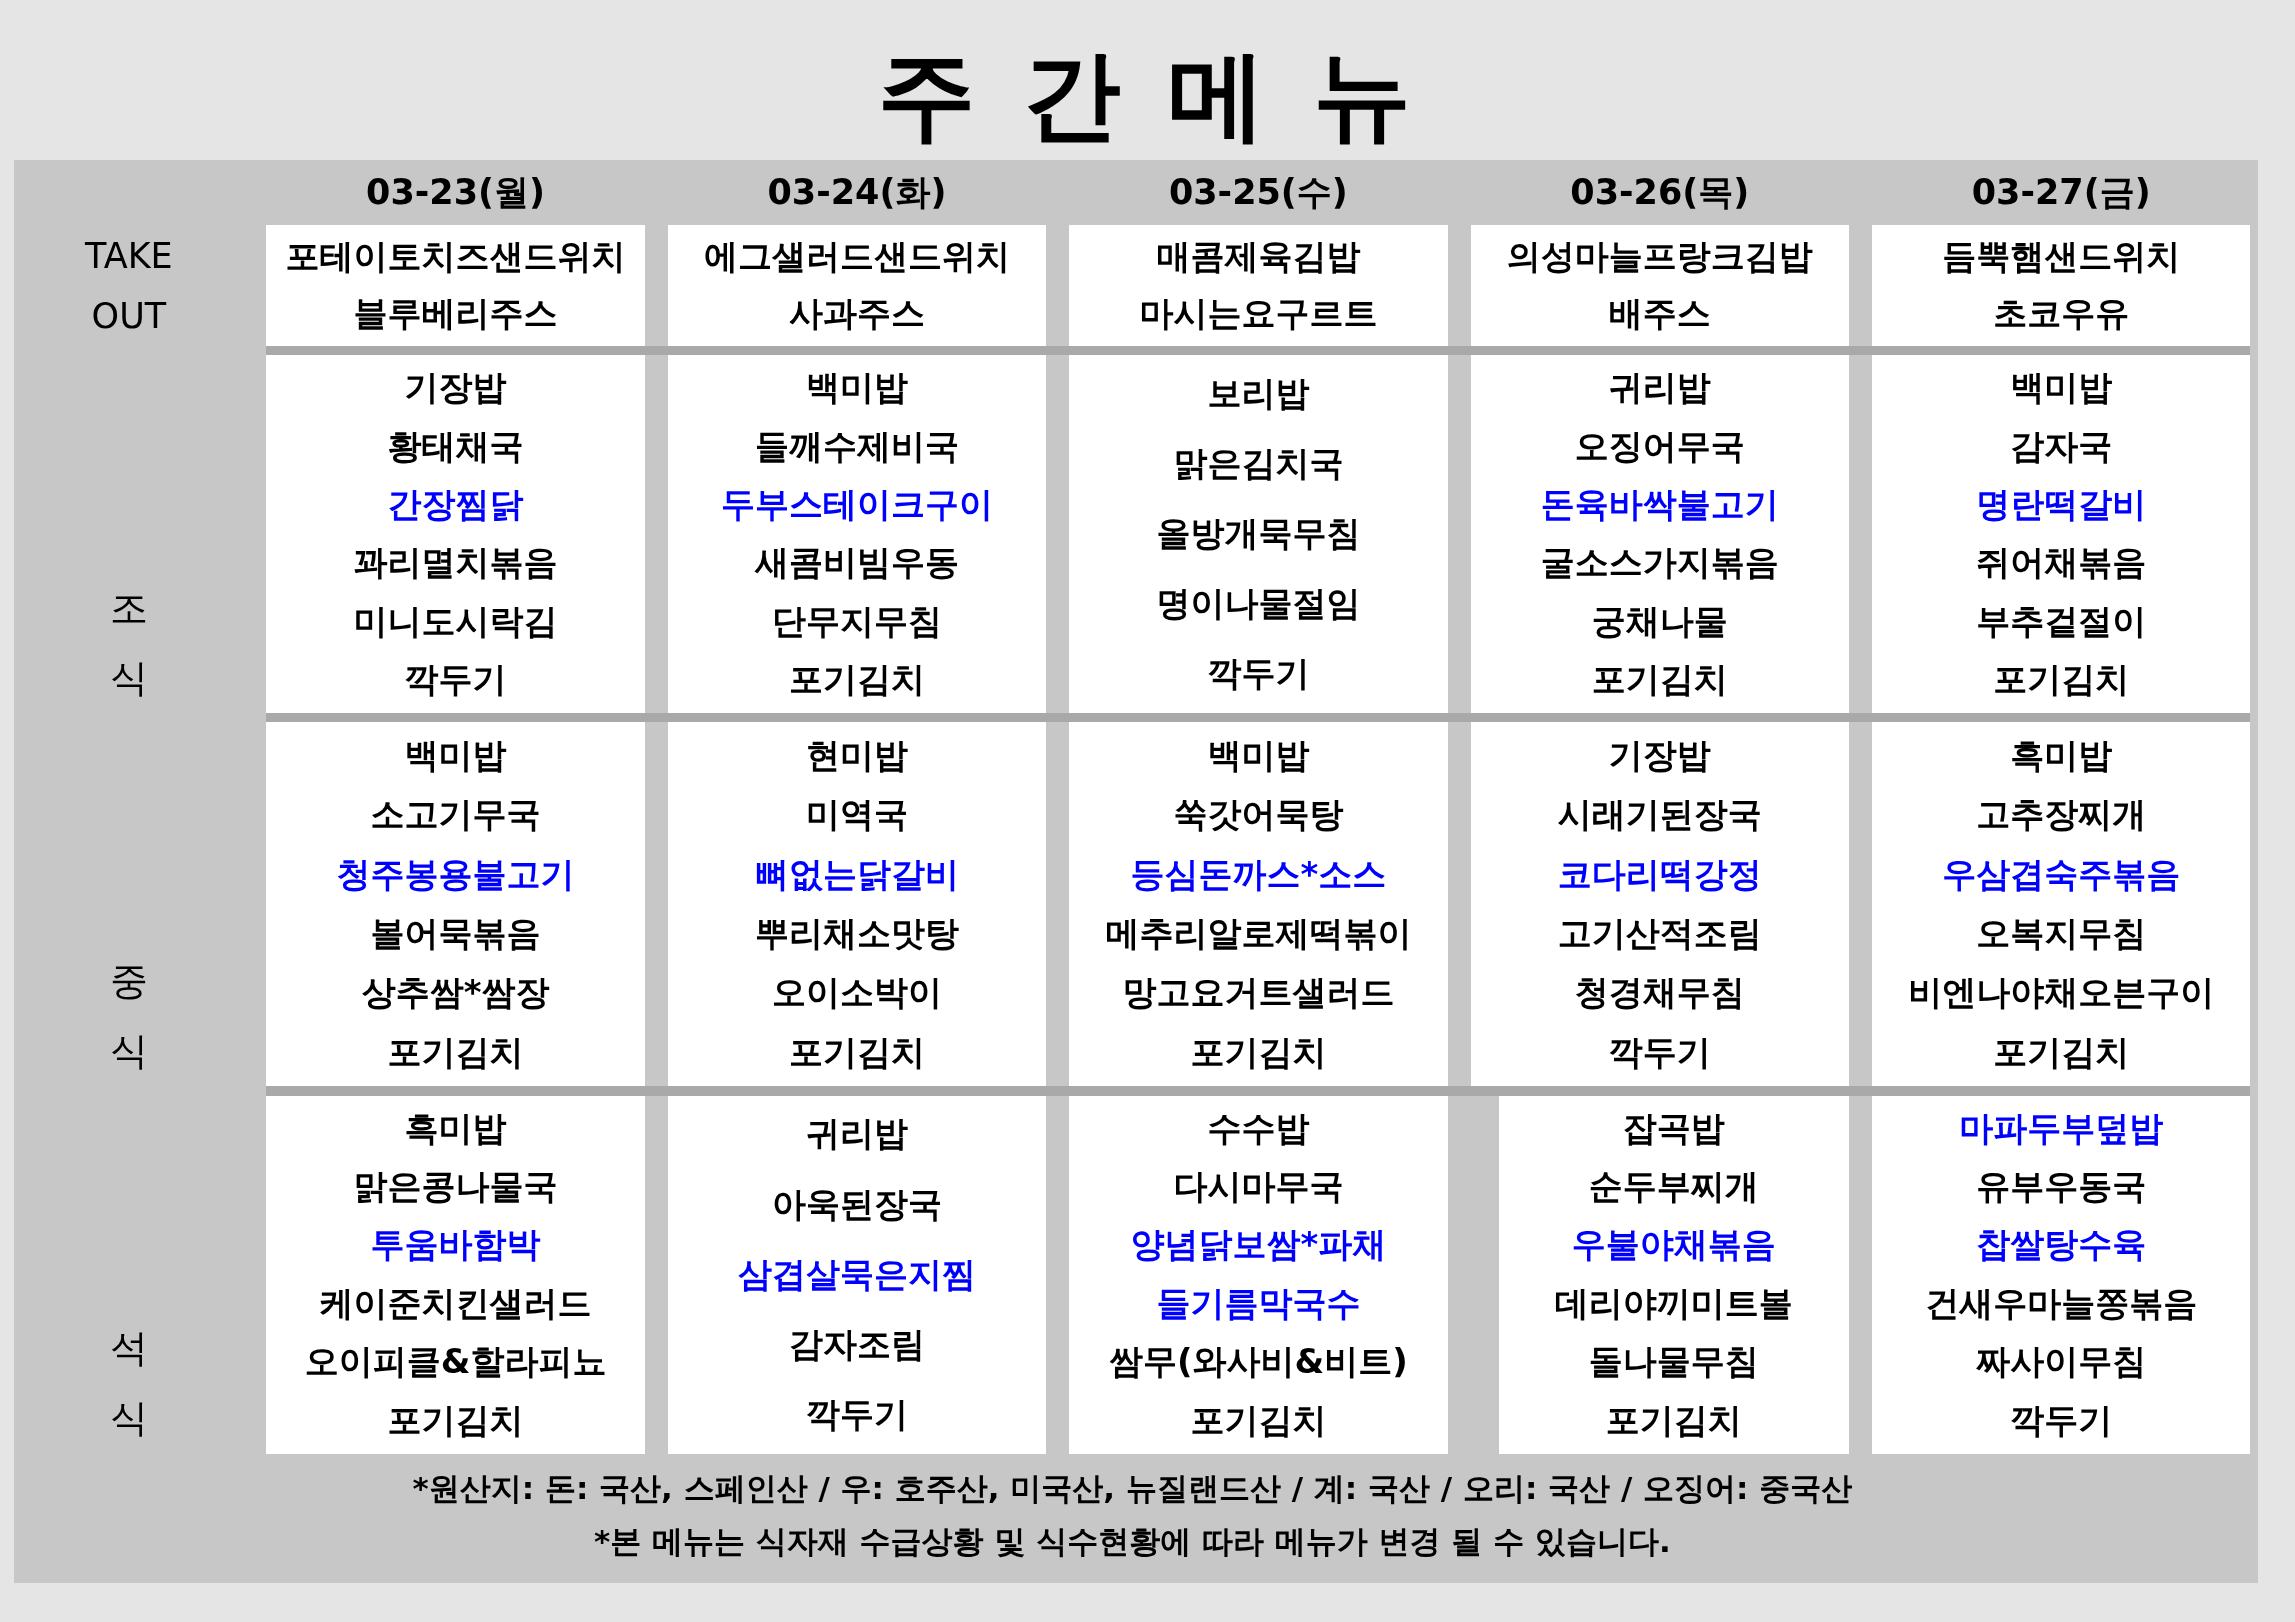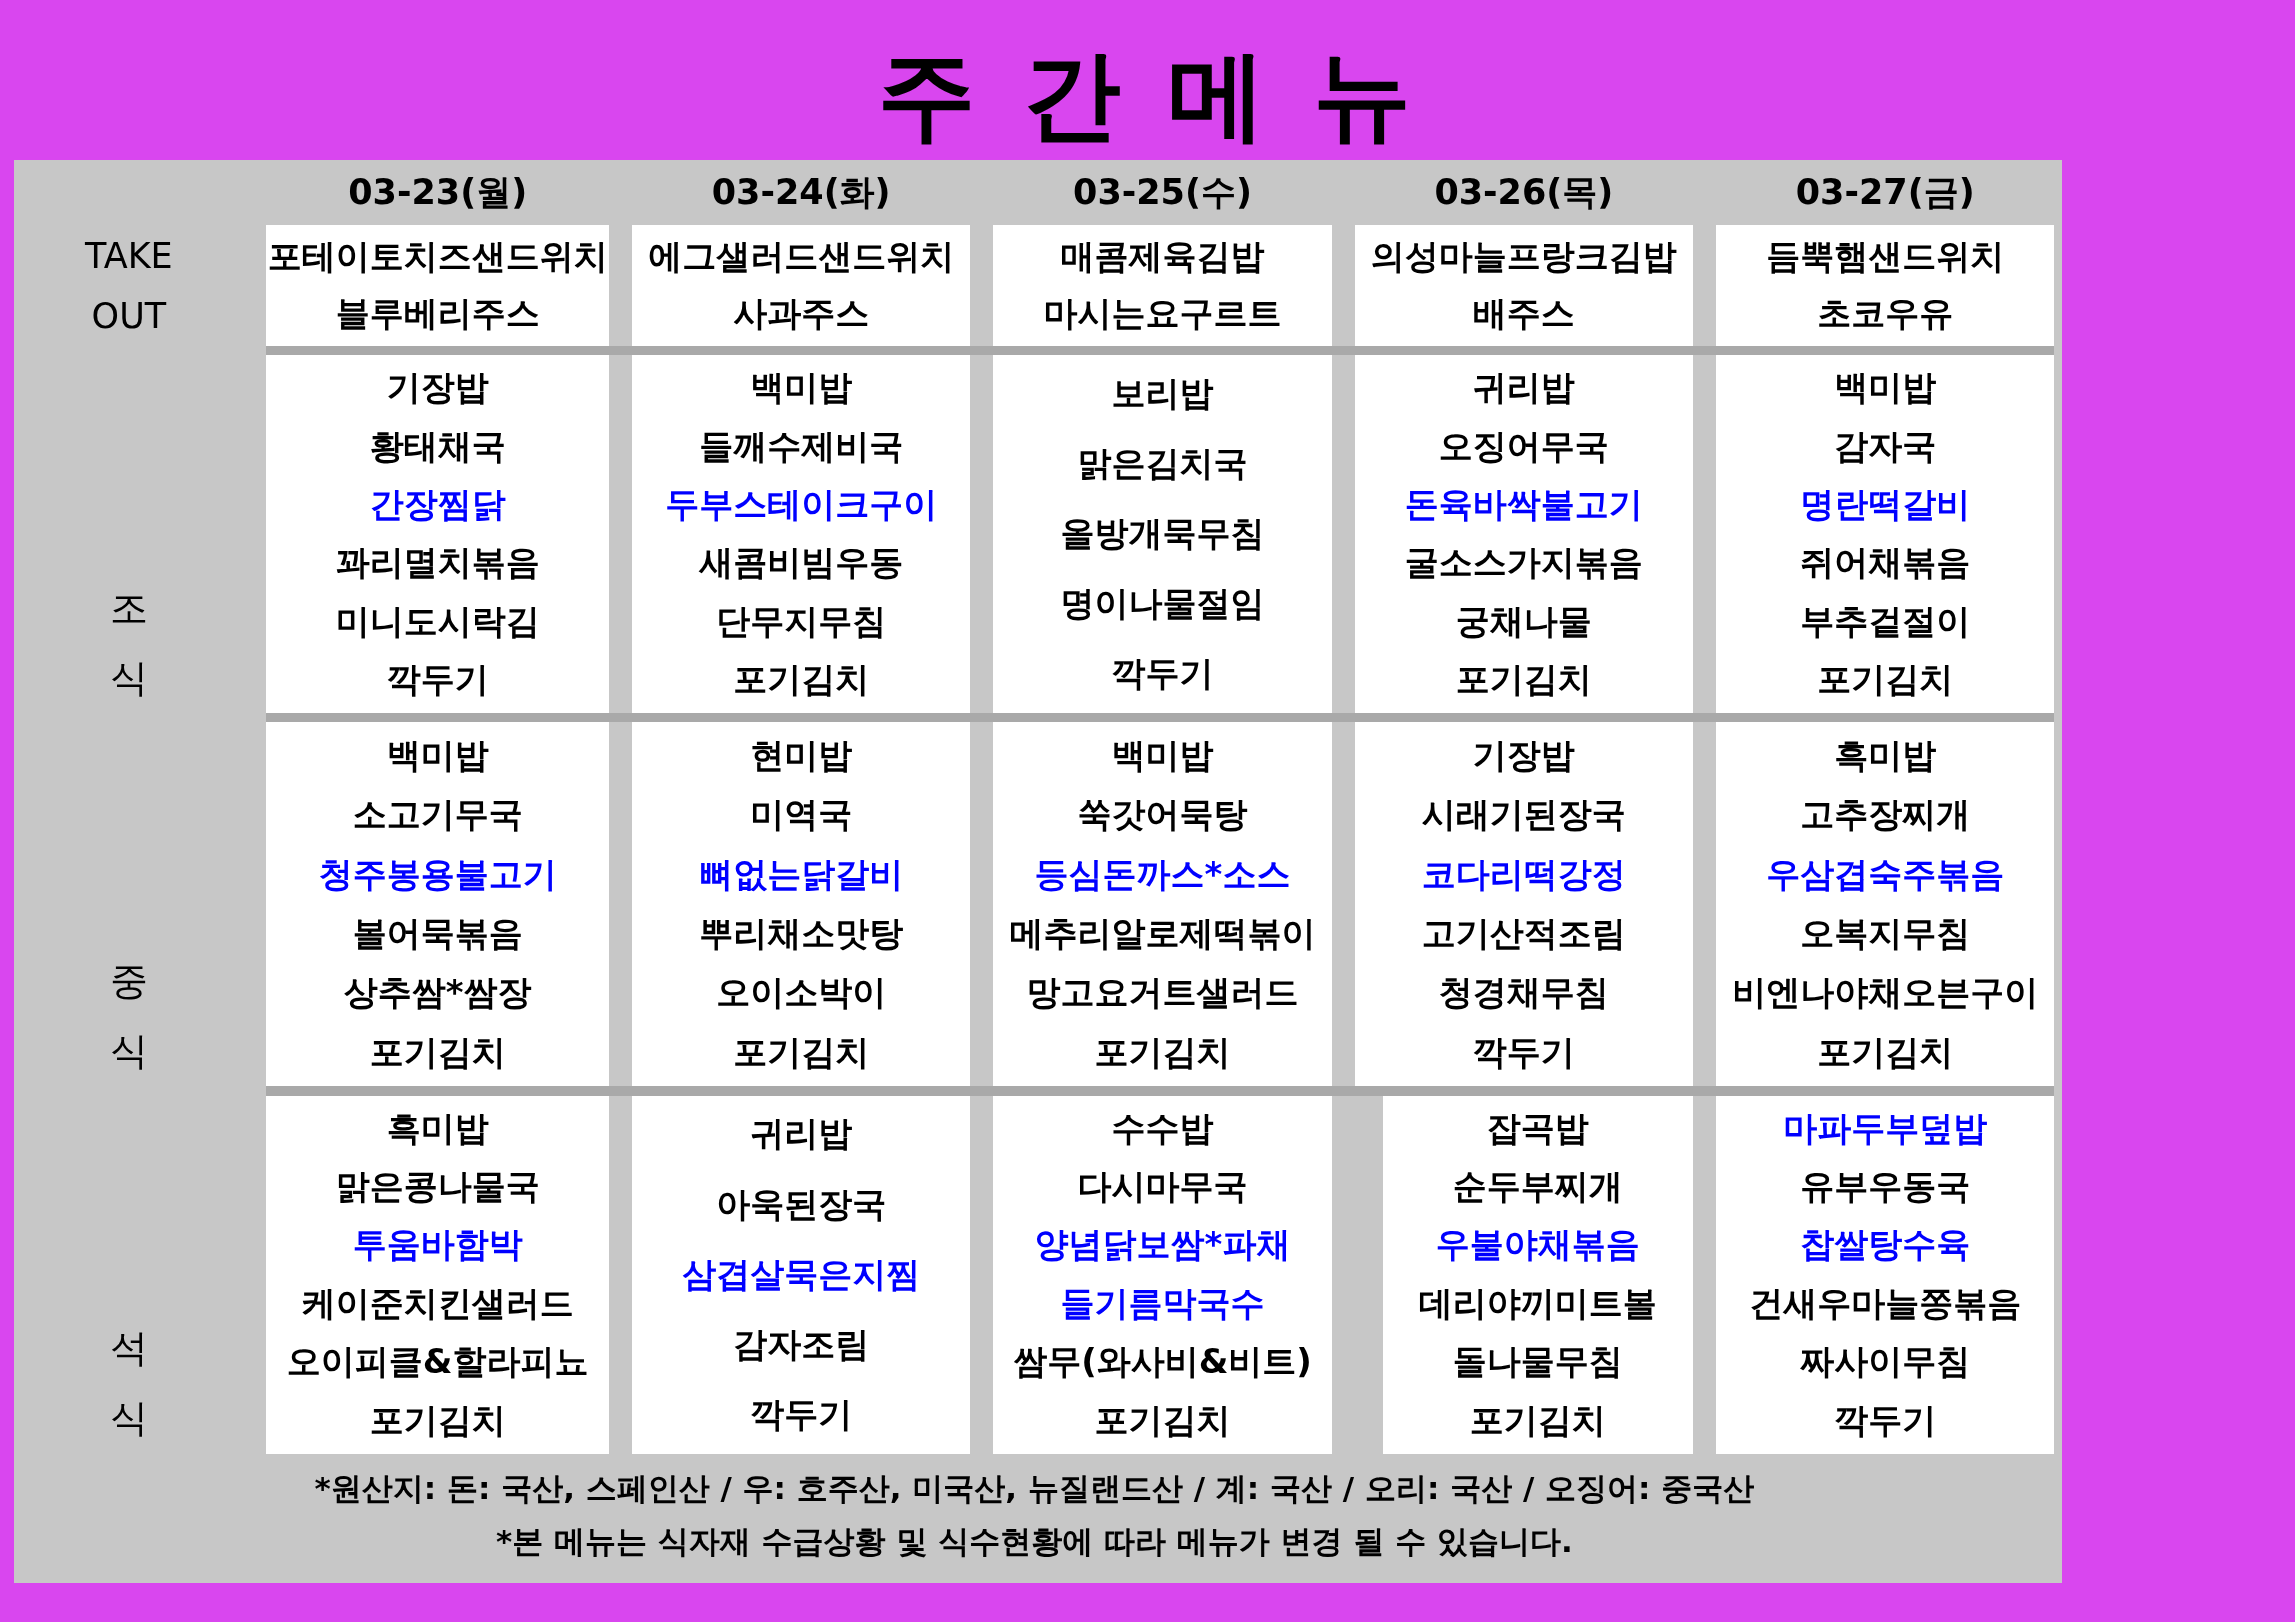--- a/index.html
+++ b/index.html
@@ -6,35 +6,35 @@
     --hl:#0000FF;
     --tbl-gray:#c7c7c7;
     --sep:#a9a9a9;
     --ink:#000000;
   }
   *{margin:0;padding:0;box-sizing:border-box;}
   html,body{background:#ffffff;}
   .page{
     position:relative;
     width:2295px;height:1623px;
-    background:#d946ef;
+    background:#e5e5e5;
     overflow:hidden;
     font-family:"DejaVu Sans",sans-serif;
     color:var(--ink);
   }
   .title{
     position:absolute;top:46px;left:0;width:100%;
     text-align:center;
     font-size:98px;font-weight:bold;line-height:1;
     letter-spacing:6.5px;
     white-space:nowrap;
   }
   .menu-grid{
     position:absolute;left:14.4px;top:160px;
-    width:2048px;height:1423px;
+    width:2244px;height:1423px;
     background:var(--tbl-gray);
     display:grid;
     grid-template-columns:229px repeat(5,1fr);
     grid-template-rows:65px 121px 9.2px 358px 9.2px 364px 9.2px 358px 1fr;
     column-gap:23px;
     padding-right:8px;
   }
   .day-header{
     grid-row:1;
     display:flex;align-items:center;justify-content:center;

